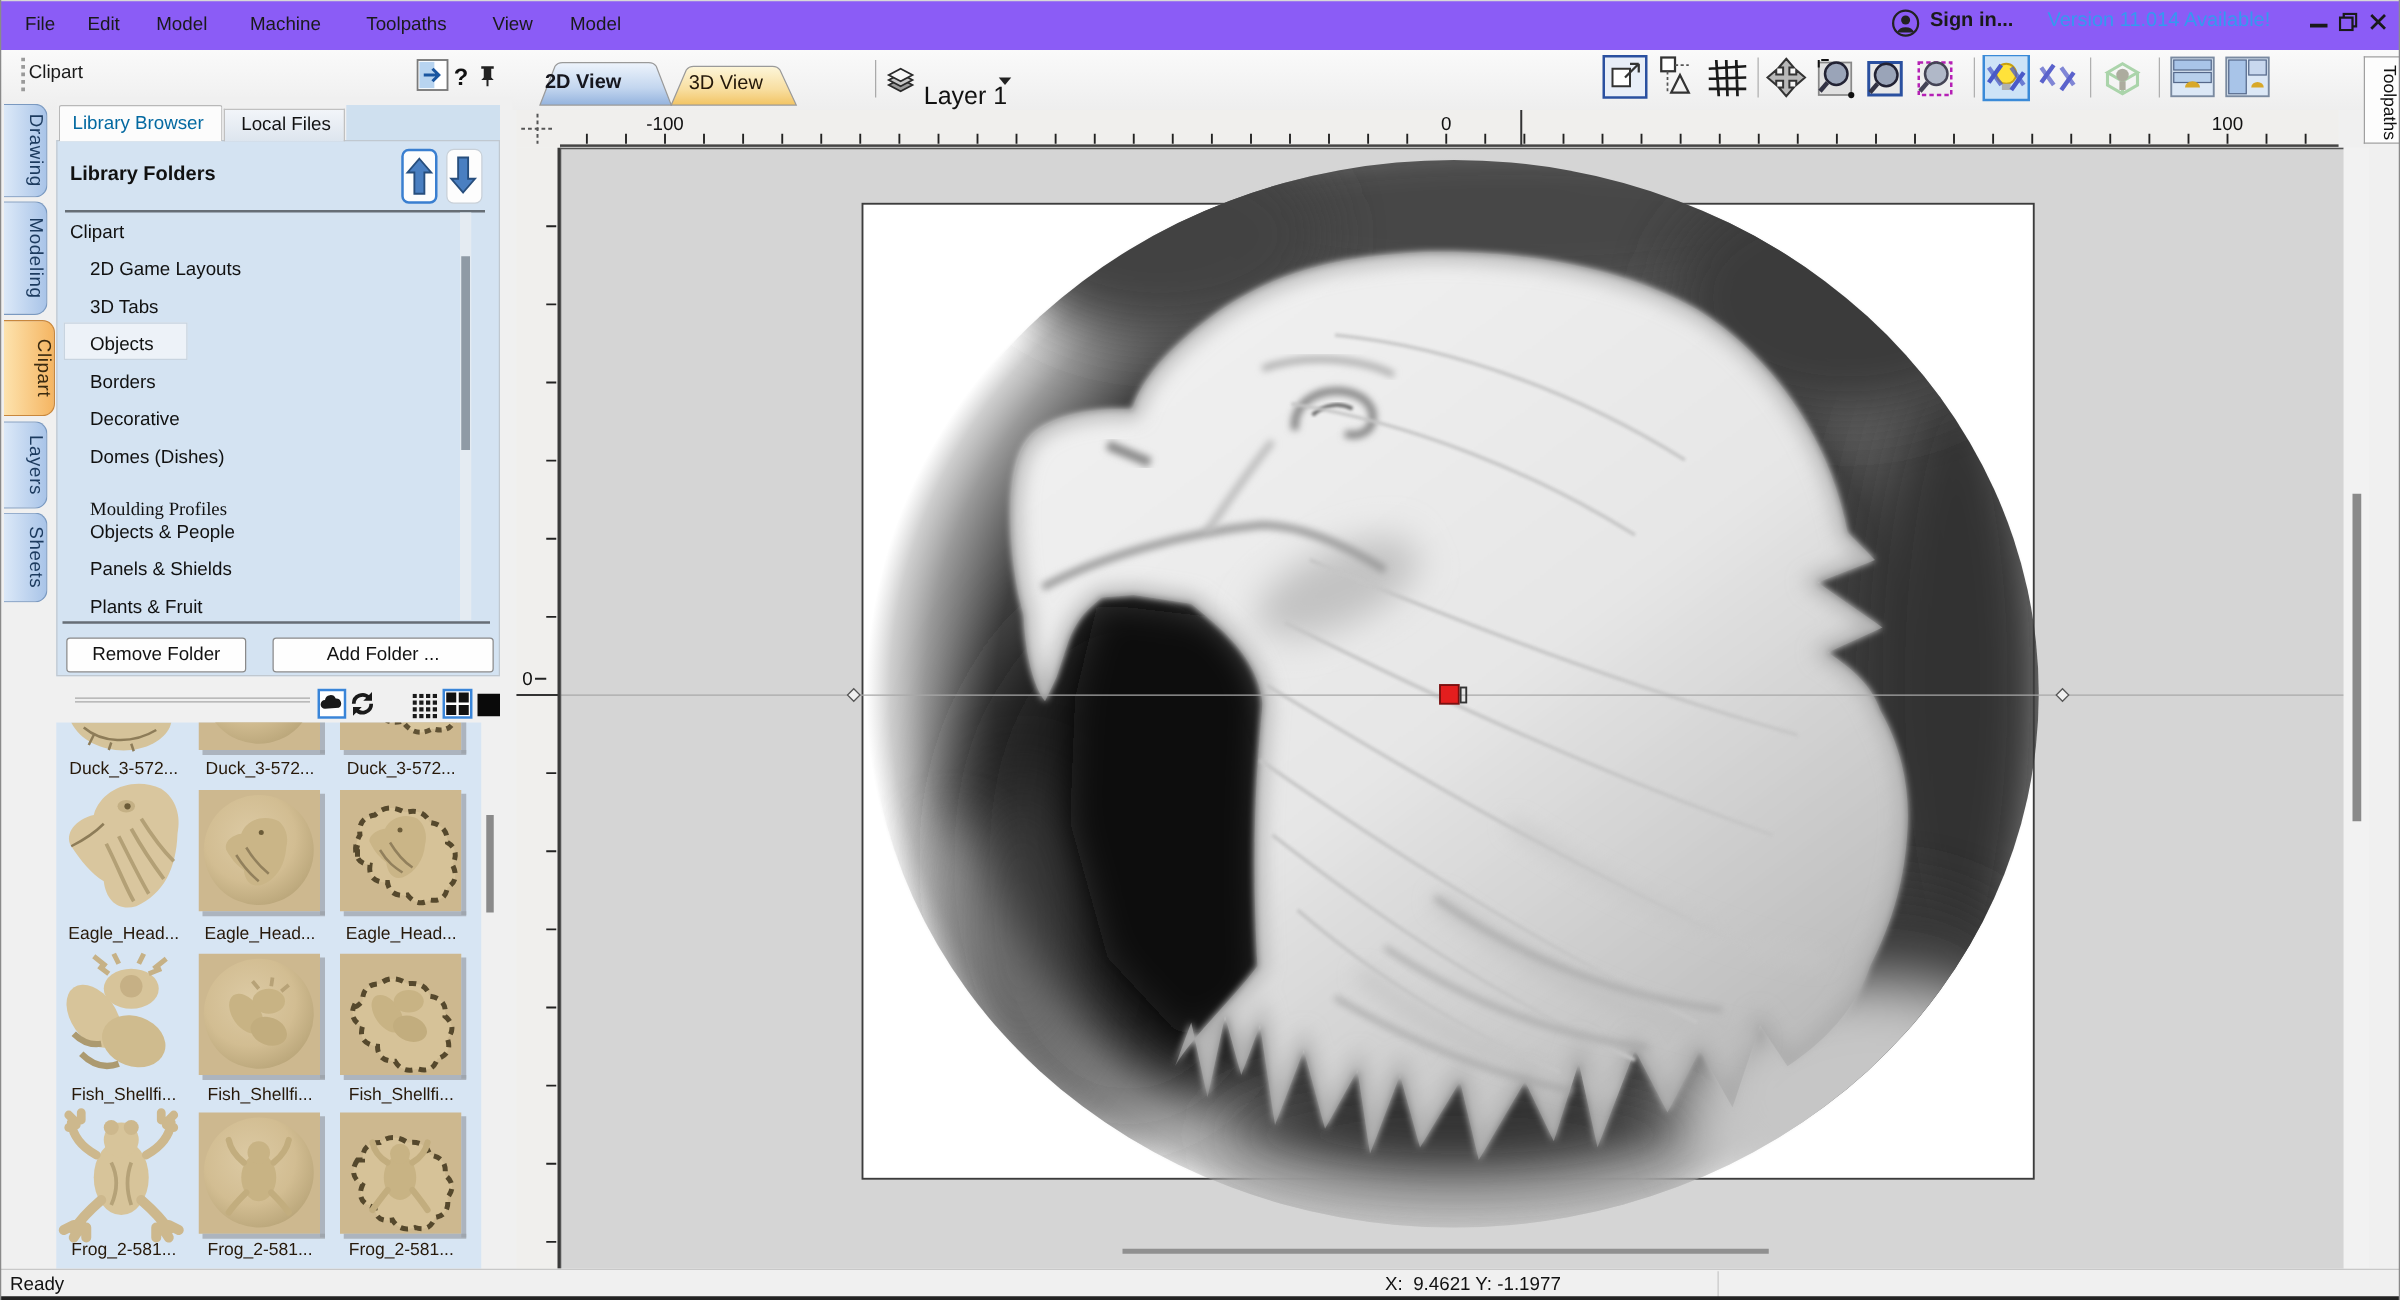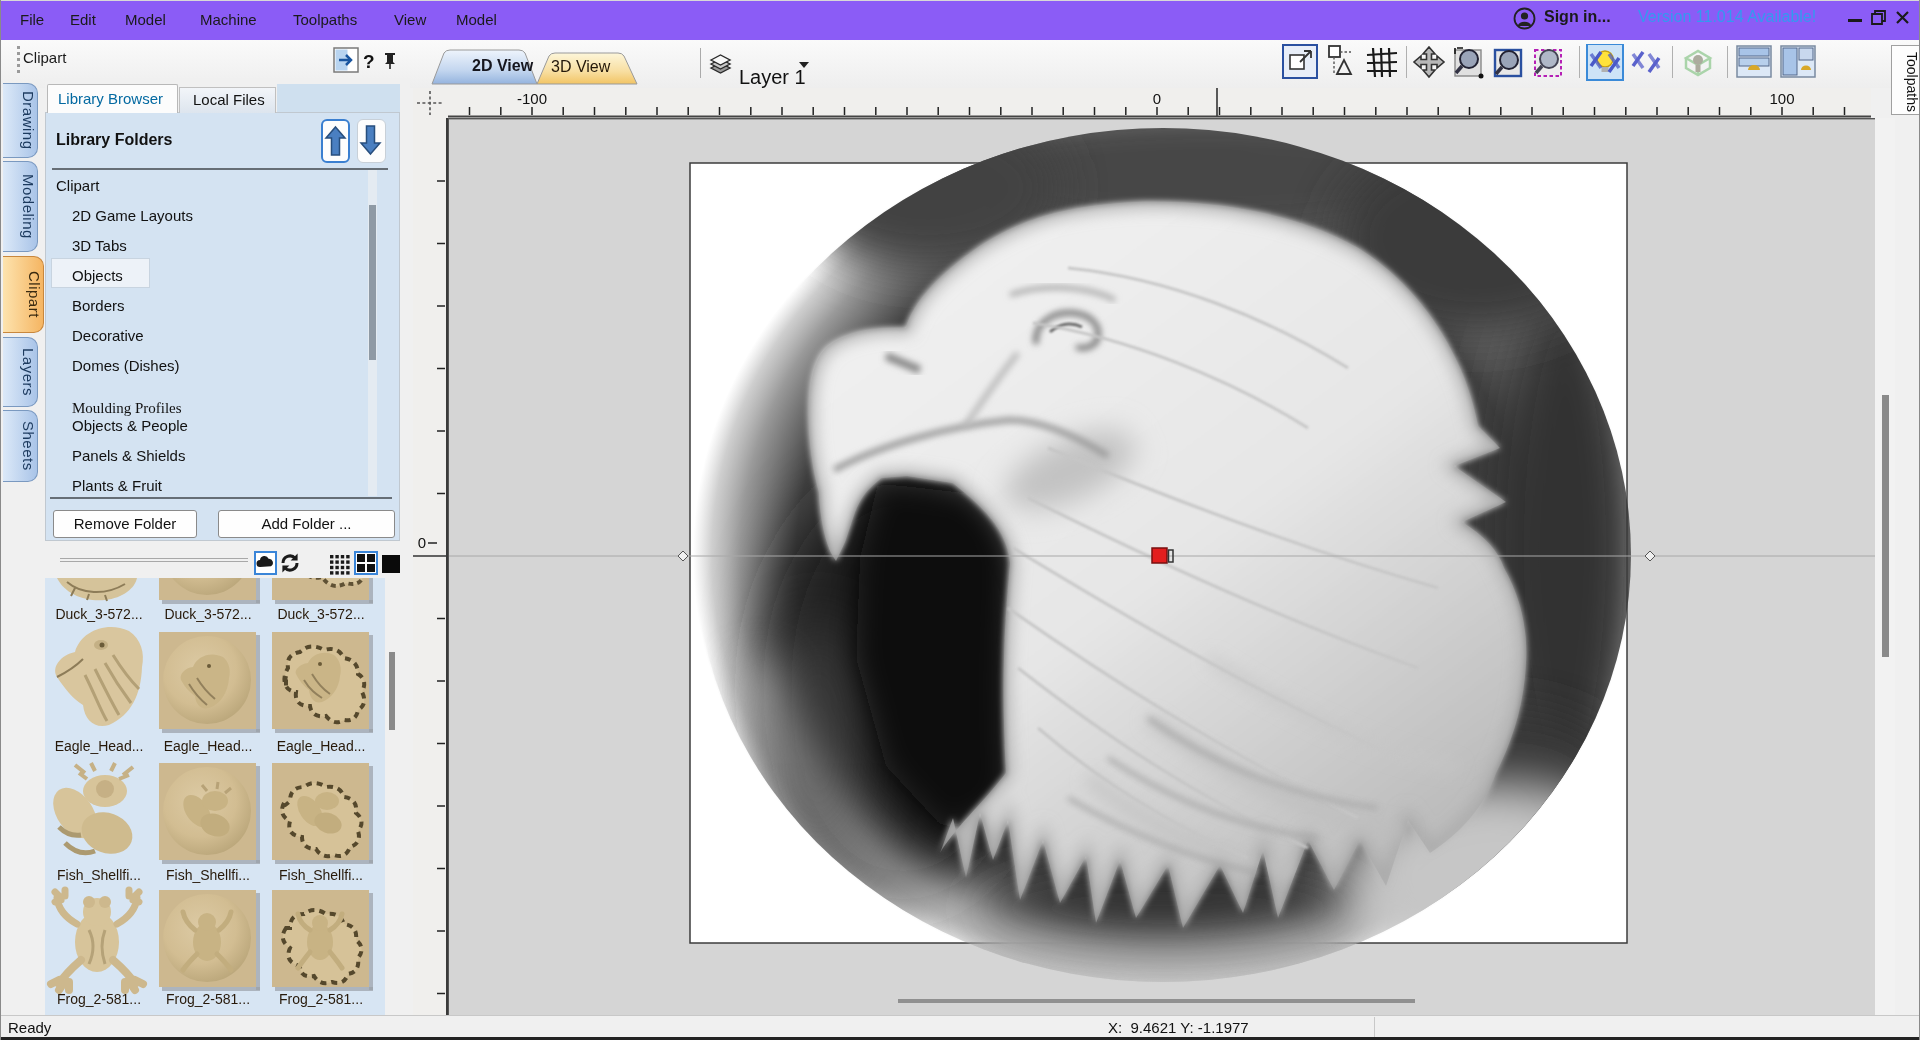--- a/index.html
+++ b/index.html
@@ -74,21 +74,21 @@
       </linearGradient>
 <linearGradient id="tabyel" x1="0" y1="0" x2="0" y2="1">
         <stop offset="0" stop-color="#fdf6da"></stop>
         <stop offset="0.6" stop-color="#f8dea0"></stop>
         <stop offset="1" stop-color="#f2c464"></stop>
       </linearGradient>
 </defs>
 <path d="M 112 35 L 124 7 Q 126 4 130 4 L 193 4 Q 197 4 199 7 L 212 35 Z" fill="url(#tabyel)" stroke="#9a9a9a" stroke-width="1"></path>
 <path d="M 7 35 L 19 4 Q 21 1 25 1 L 94 1 Q 98 1 100 4 L 112 35 Z" fill="url(#tabblue)" stroke="#9a9a9a" stroke-width="1"></path>
 </svg>
-<div class="abs" style="left:472px;top:57px;font-size:16px;font-weight:bold;color:#16161e;">2D View</div>
+<div class="abs" style="left:436px;top:57px;font-size:16px;font-weight:bold;color:#16161e;">2D View</div>
 <div class="abs" style="left:551px;top:58px;font-size:16px;color:#24180a;">3D View</div>
 <div class="abs" style="left:700px;top:48px;width:1px;height:30px;background:#aaa;"></div>
 
 <svg class="abs" style="left:709px;top:51px;" width="23" height="24" viewBox="0 0 23 24">
 <g stroke="#2a2a2a" stroke-width="1.4">
 <path d="M2 17 L11.5 12 L21 17 L11.5 22 Z" fill="#9a9a9a"></path>
 <path d="M2 13 L11.5 8 L21 13 L11.5 18 Z" fill="#c8c8c8"></path>
 <path d="M2 9 L11.5 4 L21 9 L11.5 14 Z" fill="#f8f8f8"></path>
 </g>
   </svg>

